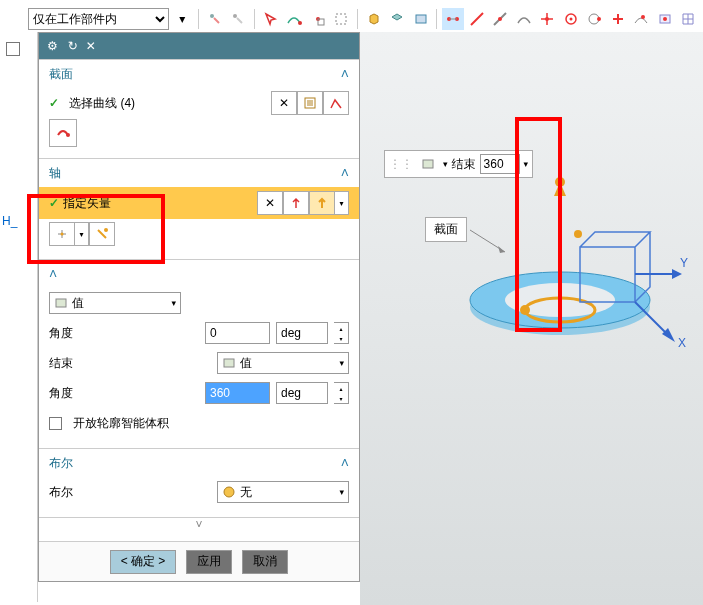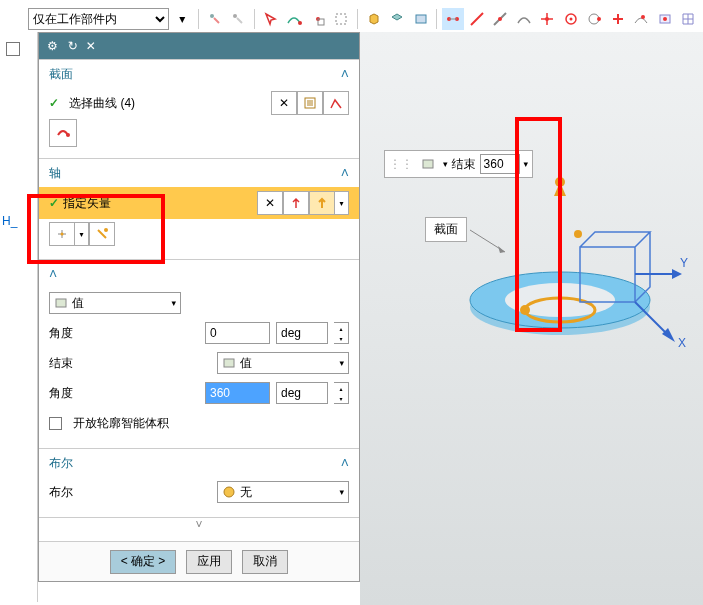--- a/index.html
+++ b/index.html
@@ -48,21 +48,21 @@
 
 .num-input { width: 65px; height: 22px; border: 1px solid #999; padding: 0 4px; text-align: left; }
 .num-input.highlighted { background: #4da3ff; color: #fff; }
 .unit-combo { width: 52px; }
 .spinner { width: 15px; height: 22px; border: 1px solid #999; border-left: none; display:flex; flex-direction:column; }
 .spinner div { flex:1; display:flex; align-items:center; justify-content:center; font-size:6px; cursor:pointer; }
 
 .checkbox { width: 13px; height: 13px; border: 1px solid #777; margin-right: 5px; display:inline-block; }
 
 .dialog-footer { height: 40px; display: flex; align-items: center; justify-content: center; gap: 10px; border-top: 1px solid #ccc; background: #fafafa; margin-top: 8px; }
-.footer-btn { height: 24px; padding: 0 10px; border: 1px solid #999; background: #e5e5e5; cursor: pointer; }
+.footer-btn { height: 24px; padding: 0 10px; border: 1px solid #999; background: #737373; cursor: pointer; }
 .footer-btn.primary { background: #a8ccdb; }
 
 
 .viewport { position: absolute; left: 360px; top: 32px; right: 0; bottom: 0; background: linear-gradient(#f0f2f3, #d8dcdd); }
 .viewport-overlay-toolbar { position: absolute; top: 118px; left: 24px; height: 28px; background: #fff; border: 1px solid #aaa; display: flex; align-items: center; padding: 0 4px; gap: 4px; }
 .mini-icon { width: 22px; height: 22px; border: 1px solid transparent; display:flex; align-items:center; justify-content:center; cursor:pointer; }
 .mini-input { width: 40px; height: 20px; border: 1px solid #999; padding: 0 3px; }
 .viewport-label { position: absolute; top: 185px; left: 65px; background: #fff; border: 1px solid #aaa; padding: 3px 8px; }
 .red-box1 { position: absolute; border: 4px solid red; }
 

